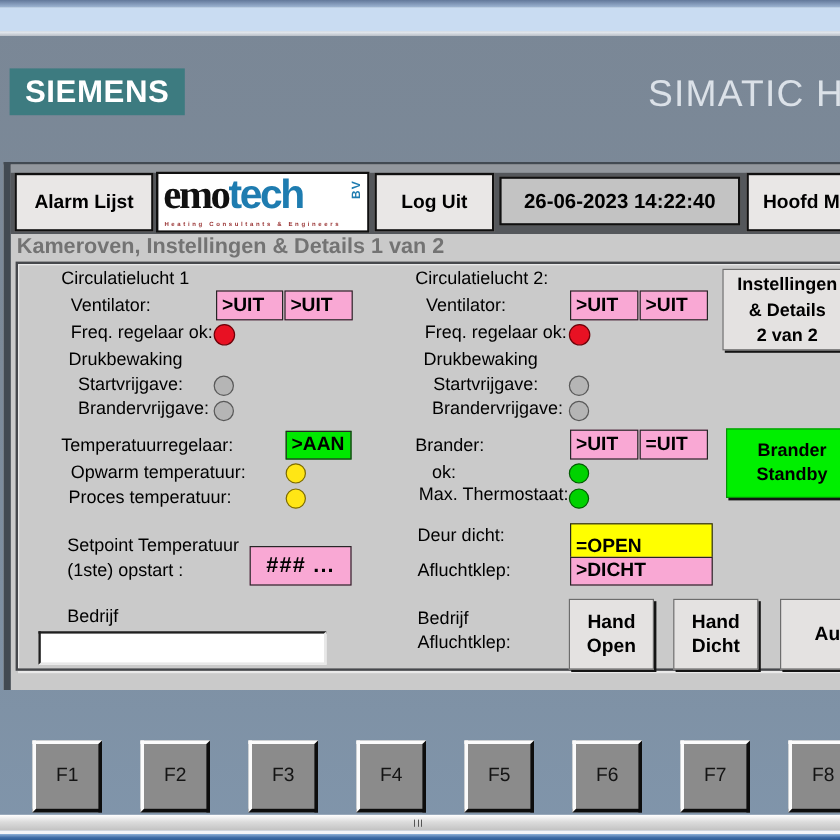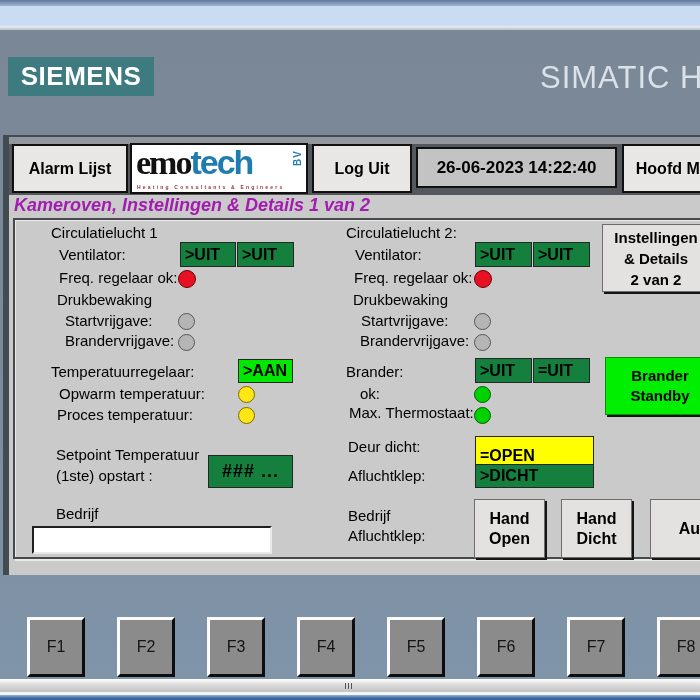--- a/index.html
+++ b/index.html
@@ -28,26 +28,26 @@
     display:flex;align-items:center;justify-content:center;white-space:nowrap;}
   
   .logo{left:130px;top:143px;width:178px;height:51px;background:#fff;border:2px solid #101010;overflow:hidden;}
   .logo .mark{position:absolute;left:4px;top:-2px;font-weight:bold;font-size:34px;letter-spacing:-2px;white-space:nowrap;}
   .logo .blk{color:#111;font-family:Liberation Serif, serif;}
   .logo .blu{color:#1e7cb0;}
   .logo .bv{position:absolute;right:3px;top:5px;color:#1e7cb0;font-weight:bold;font-size:10px;
     writing-mode:vertical-rl;transform:rotate(180deg);letter-spacing:1px;}
   .logo .tag{position:absolute;left:5px;bottom:2px;font-size:5px;letter-spacing:2.2px;color:#993333;
     font-weight:bold;white-space:nowrap;}
-  .page-title{left:14px;top:195px;font-weight:bold;font-style:italic;font-size:18px;color:#a21caf;white-space:nowrap;}
+  .page-title{left:14px;top:195px;font-weight:bold;font-size:18px;color:#737373;white-space:nowrap;}
   .panel{left:13px;top:218px;width:745px;height:341px;border:2px solid #46484c;
     box-shadow:inset 1px 1px 0 #e9e9e9,2px 2px 0 rgba(240,240,240,.8);}
   
   .lbl{font-size:15px;color:#000;white-space:nowrap;margin-left:24px;}
-  .field{background:#15803d;border:1px solid #262626;color:#000;font-weight:bold;font-size:16px;
+  .field{background:#f9a8d4;border:1px solid #262626;color:#000;font-weight:bold;font-size:16px;
     display:flex;align-items:center;padding-left:4px;white-space:nowrap;}
   .field.center{justify-content:center;padding-left:0;font-size:18px;letter-spacing:1px;}
   .field.green{background:#00e800;}
   .field.yellow{background:#ffff00;}
   .led{width:17px;height:17px;border-radius:50%;}
   .led.big{width:18px;height:18px;}
   .led[data-state="red"]{background:#e81123;border:1px solid #6d0008;}
   .led[data-state="green"]{background:#00d200;border:1px solid #025c02;}
   .led[data-state="yellow"]{background:#ffe615;border:1px solid #7c6a00;}
   .led[data-state="gray"]{background:#b5b5b5;border:1px solid #585858;}

